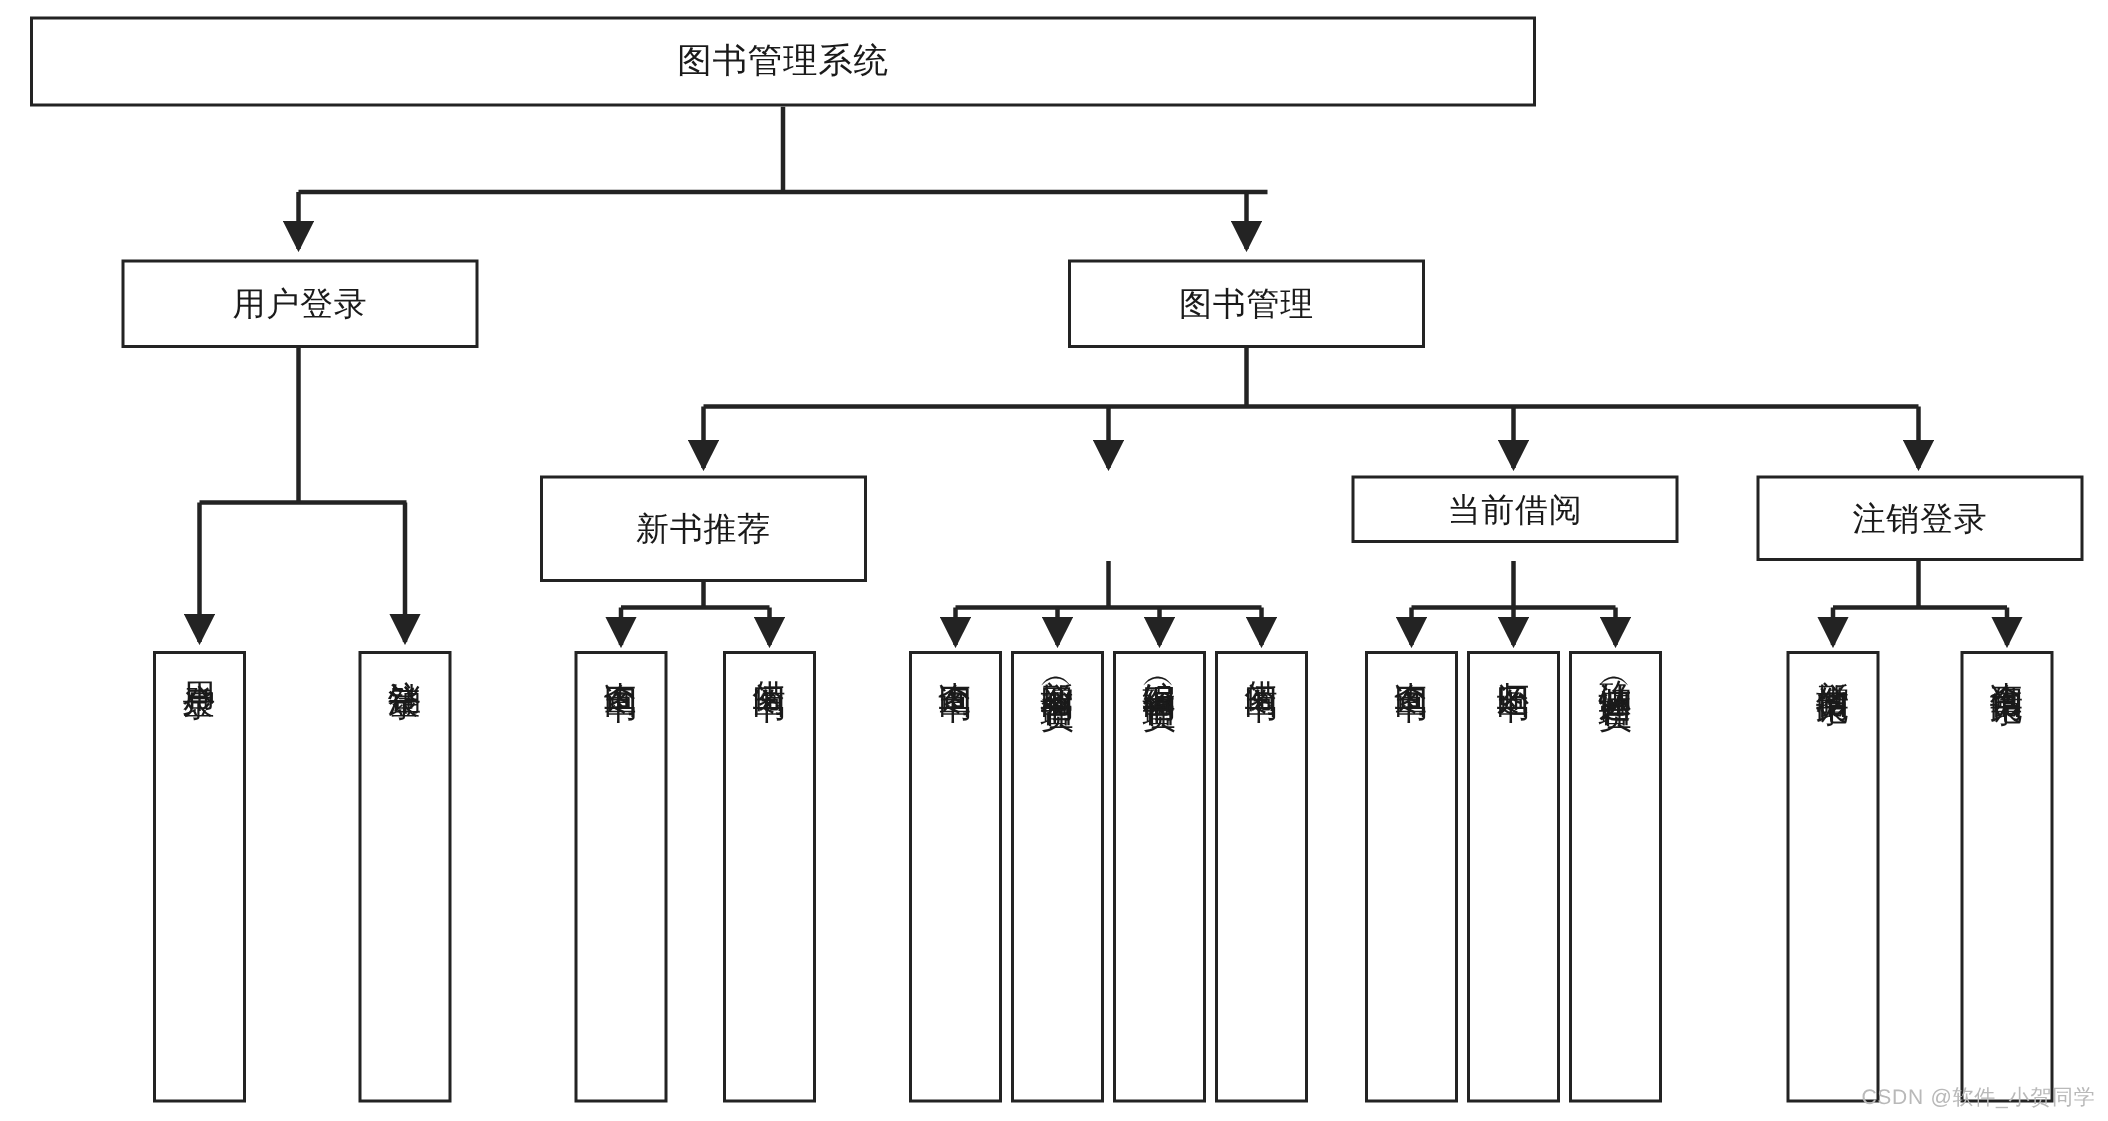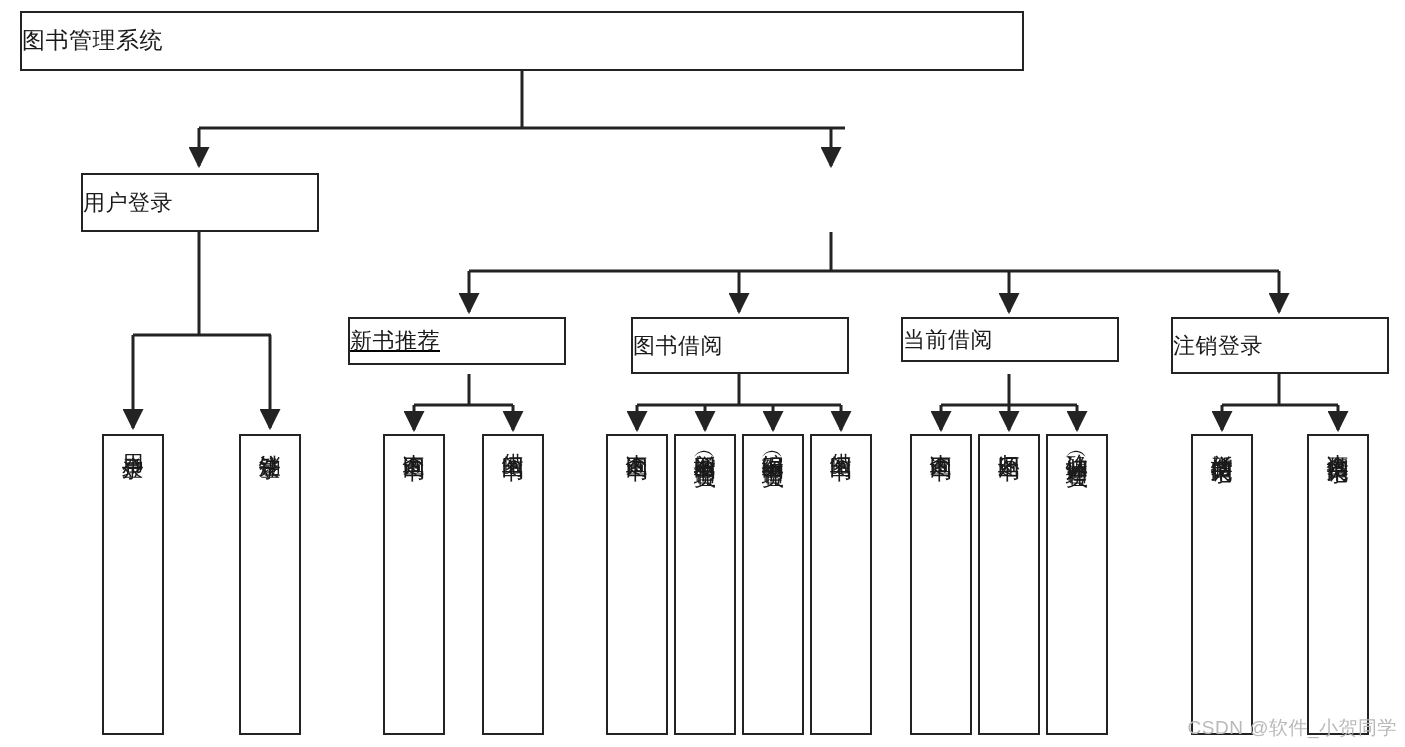--- a/index.html
+++ b/index.html
@@ -24,21 +24,21 @@
     width: 1405px;
     height: 747px;
   }
   .node-box {
     position: absolute;
     box-sizing: border-box;
     background: #ffffff;
     border: 2px solid #232323;
     display: flex;
     align-items: center;
-    justify-content: flex-start;
+    justify-content: center;
     overflow: hidden;
   }
   .node-label {
     color: #1a1a1a;
     text-align: center;
     line-height: 1.18;
     white-space: nowrap;
   }
   .node-box.horizontal .node-label {
     font-size: 22px;
@@ -58,21 +58,21 @@
     text-orientation: upright;
     line-height: 1.06;
     letter-spacing: 2px;
     white-space: normal;
     max-height: 100%;
   }
   .watermark {
     position: absolute;
     right: 8px;
     bottom: 6px;
-    font-size: 19px;
+    font-size: 14px;
     color: #b9b9b9;
     letter-spacing: 0.5px;
     user-select: none;
     white-space: nowrap;
   }
 </style>
 </head>
 <body>
 
 <div id="canvas">
@@ -128,28 +128,28 @@
   </svg>
 
   <div class="node-box horizontal root" style="left:20px; top:11px; width:1004px; height:60px;">
     <span class="node-label">图书管理系统</span>
   </div>
 
   <div class="node-box horizontal" style="left:81px; top:173px; width:238px; height:59px;">
     <span class="node-label">用户登录</span>
   </div>
 
-
-  <div class="node-box horizontal" style="left:348px; top:317px; width:218px; height:48px;text-decoration:underline;">
+  <div class="node-box horizontal" style="left:712px; top:173px; width:238px; height:59px;">
+    <span class="node-label">图书管理</span>
+  </div>
+
+  <div class="node-box horizontal" style="left:360px; top:317px; width:218px; height:71px;">
     <span class="node-label">新书推荐</span>
   </div>
 
-  <div class="node-box horizontal" style="left:631px; top:317px; width:218px; height:57px;">
-    <span class="node-label">图书借阅</span>
-  </div>
 
   <div class="node-box horizontal" style="left:901px; top:317px; width:218px; height:45px;">
     <span class="node-label">当前借阅</span>
   </div>
 
   <div class="node-box horizontal" style="left:1171px; top:317px; width:218px; height:57px;">
     <span class="node-label">注销登录</span>
   </div>
 
   <div class="node-box vertical" style="left:102px; top:434px; width:62px; height:301px;">

